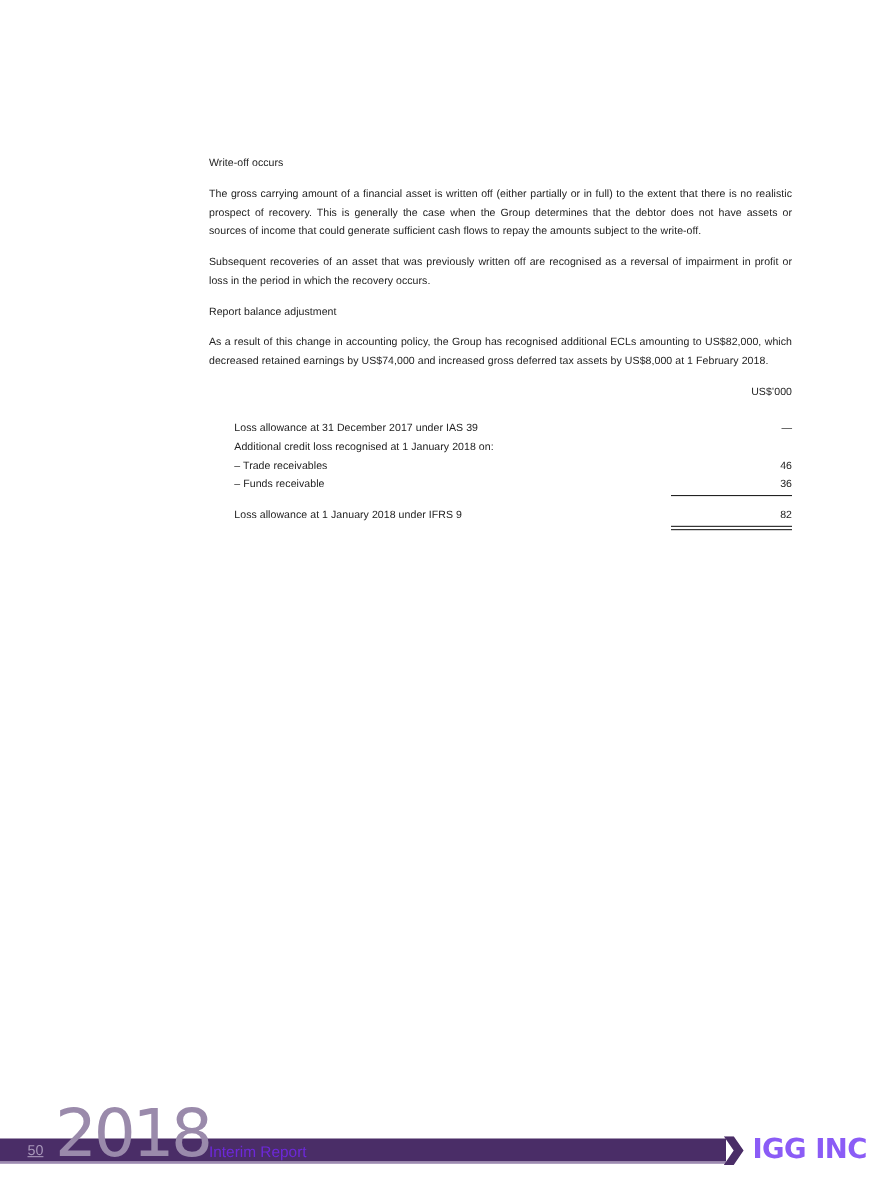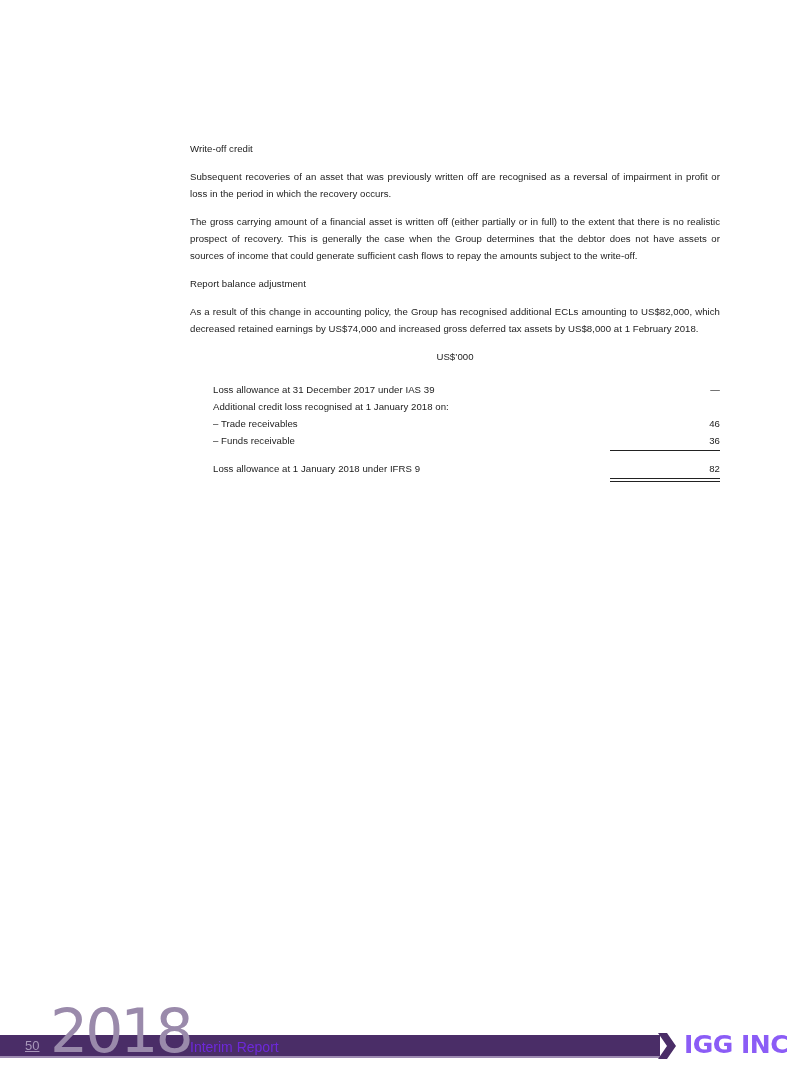--- a/index.html
+++ b/index.html
@@ -8,21 +8,21 @@
     background: #ffffff; color: #222222;
     font-family: "Liberation Sans", sans-serif;
   }
   .content {
     position: absolute; left: 190px; top: 140px; width: 530px;
     font-size: 9.6px; line-height: 17px; letter-spacing: 0.05px;
   }
   .heading { margin: 0 0 11px 0; }
   .para { margin: 0 0 11px 0; text-align: justify; }
   .table { position: relative; margin-top: 4px; }
-  .unit-row { text-align: center; height: 17px; margin-bottom: 16px; }
+  .unit-row { text-align: right; height: 17px; margin-bottom: 16px; }
   .trow { display: flex; justify-content: space-between; height: 17px; margin-left: 23px; }
   .trow .label { flex: 1; }
   .trow .val { width: 110px; text-align: right; }
   .subtotal-line { margin-left: auto; width: 110px; border-top: 1px solid #222; margin-top: 1px; margin-bottom: 9px; }
   .total-line { margin-left: auto; width: 110px; border-top: 1px solid #222; border-bottom: 1px solid #222; height: 2px; margin-top: 1px; }
 
   .footer-bar {
     position: absolute; left: 0; top: 1035px; width: 660px; height: 21px;
     background: #4a2d67;
   }
@@ -46,23 +46,23 @@
   .brand {
     position: absolute; left: 684px; top: 1030px; color: #8b5cf6;
     font-size: 25px; line-height: 30px; font-weight: bold; font-family: "DejaVu Sans", sans-serif;
     letter-spacing: -0.5px;
   }
 </style>
 </head>
 <body>
 
 <div class="content">
-  <p class="heading">Write-off credit</p>
+  <p class="heading">Write-off occurs</p>
+  <p class="para">The gross carrying amount of a financial asset is written off (either partially or in full) to the extent that there is no realistic prospect of recovery. This is generally the case when the Group determines that the debtor does not have assets or sources of income that could generate sufficient cash flows to repay the amounts subject to the write-off.</p>
   <p class="para">Subsequent recoveries of an asset that was previously written off are recognised as a reversal of impairment in profit or loss in the period in which the recovery occurs.</p>
-  <p class="para">The gross carrying amount of a financial asset is written off (either partially or in full) to the extent that there is no realistic prospect of recovery. This is generally the case when the Group determines that the debtor does not have assets or sources of income that could generate sufficient cash flows to repay the amounts subject to the write-off.</p>
   <p class="heading">Report balance adjustment</p>
   <p class="para">As a result of this change in accounting policy, the Group has recognised additional ECLs amounting to US$82,000, which decreased retained earnings by US$74,000 and increased gross deferred tax assets by US$8,000 at 1 February 2018.</p>
 
   <div class="table">
     <div class="unit-row">US$’000</div>
     <div class="trow">
       <span class="label">Loss allowance at 31 December 2017 under IAS 39</span>
       <span class="val">—</span>
     </div>
     <div class="trow">

